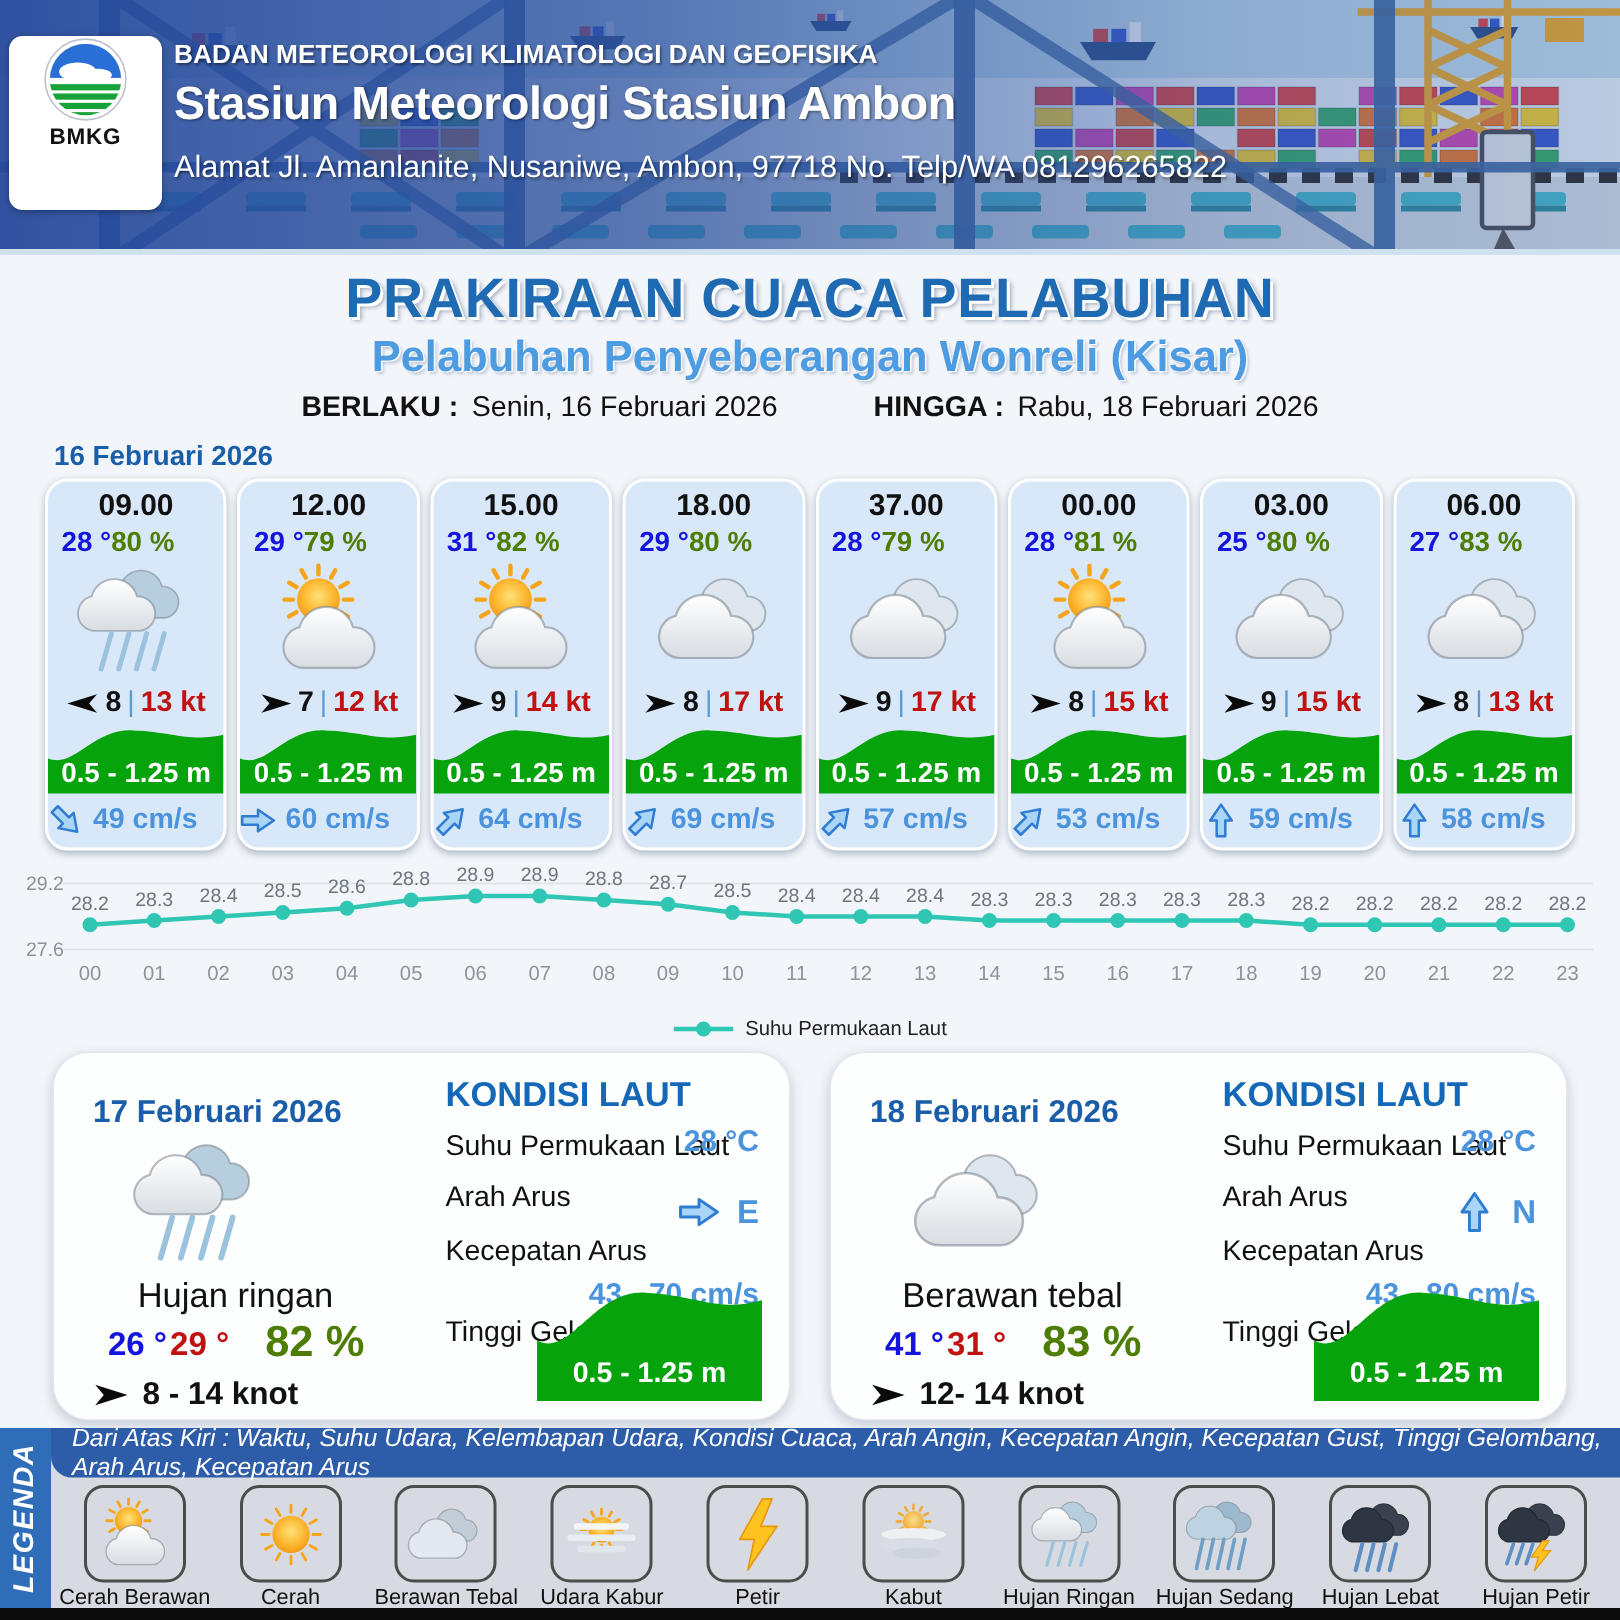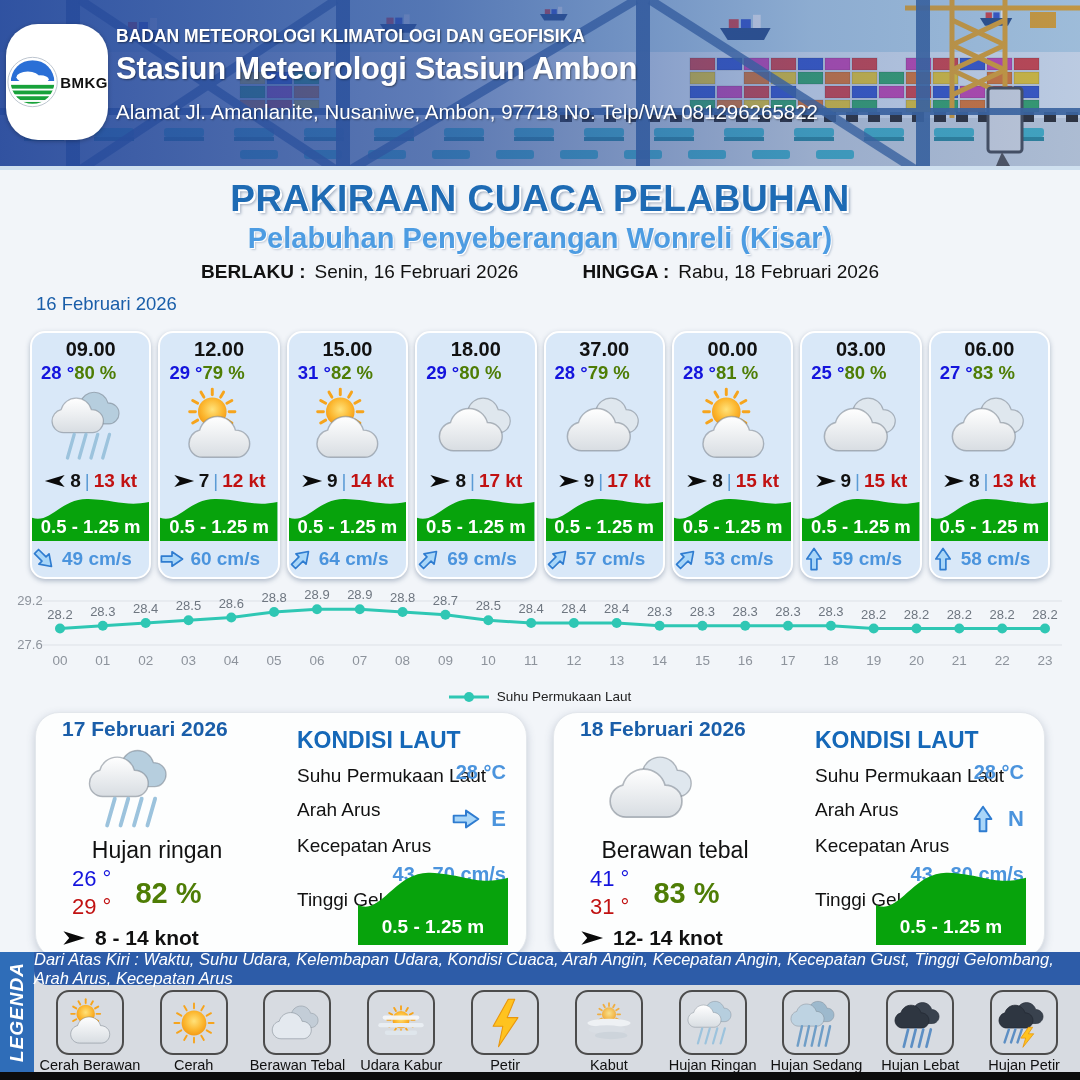--- a/index.html
+++ b/index.html
@@ -2,37 +2,37 @@
 <html><head>
 <meta charset="utf-8">
 <style>
   html,body{margin:0;padding:0}
   body{width:1080px;height:1080px;position:relative;overflow:hidden;background:#f2f5f9;
        font-family:"Liberation Sans",sans-serif;color:#111}
   
   .banner{position:absolute;top:0;left:0;width:1080px;height:170px}
   .banner .art{position:absolute;inset:0}
   .logo-pill{position:absolute;left:6px;top:24px;width:102px;height:116px;background:#fff;
-             border-radius:32px;display:flex;flex-direction:row;align-items:center;
+             border-radius:9px;display:flex;flex-direction:column;align-items:center;
              justify-content:flex-start;gap:1px;box-shadow:0 1px 4px rgba(0,0,0,.3)}
   .logo-text{font-weight:bold;font-size:15px;color:#111;letter-spacing:.5px}
   .banner-text{position:absolute;left:116px;top:26px;color:#fff}
   .agency{font-size:17.5px;font-weight:bold;text-shadow:1px 1px 2px rgba(0,0,0,.45)}
   .station{font-size:31px;font-weight:bold;margin-top:4px;letter-spacing:-.3px;
            text-shadow:1px 1px 2px rgba(0,0,0,.45)}
   .address{font-size:20.5px;margin-top:13px;text-shadow:1px 1px 2px rgba(0,0,0,.45)}
   
   main{position:absolute;top:170px;left:0;width:1080px}
   .title{margin:8px 0 0;text-align:center;font-size:37px;font-weight:800;color:#1e6bb4;
          letter-spacing:.5px;text-shadow:2px 2px 0 #fff,3px 3px 3px rgba(90,110,140,.55)}
   .subtitle{margin:2px 0 0;text-align:center;font-size:29px;font-weight:bold;color:#4d9ce2;
             text-shadow:1px 1px 0 #fff,2px 2px 2px rgba(120,140,170,.4)}
   .validity{display:flex;justify-content:center;gap:64px;margin-top:6px;font-size:19px}
   .validity b{margin-right:9px}
-  .date-label{margin:10px 0 16px 36px;font-size:18.5px;font-weight:normal;color:#1a5ea9}
+  .date-label{margin:10px 0 4px 36px;font-size:18.5px;font-weight:bold;color:#1a5ea9}
   
   #cards-row{display:flex;gap:7px;margin:0 30px;height:248px}
   .fcard{flex:1;background:#d9e8f8;border:2px solid #fff;border-radius:15px;
          box-shadow:0 2px 5px rgba(90,110,140,.45);display:flex;flex-direction:column;
          overflow:hidden;position:relative}
   .fcard .time{text-align:center;font-size:20px;font-weight:bold;margin-top:5px}
   .fcard .th-row{display:flex;justify-content:flex-start;padding:0 9px;font-size:18.5px;
                  font-weight:bold;margin-top:1px}
   .temp{color:#1414dd}.hum{color:#4e7d05}
   .icon-wrap{height:86px;display:flex;justify-content:center}
@@ -47,26 +47,26 @@
   .cur-row{height:36px;display:flex;align-items:center;justify-content:flex-start;gap:6px;
            font-size:19px;font-weight:bold;color:#4b94dd}
   
   #sst-chart{margin-top:6px}
   .chart-legend{display:flex;align-items:center;justify-content:center;gap:8px;
                 font-size:13.5px;color:#222}
   
   #days-row{display:flex;gap:26px;margin:8px 35px 0;height:246px}
   .dcard{flex:1;background:#fdfefe;border:1px solid #e3e7ec;border-radius:24px;
          box-shadow:0 3px 8px rgba(60,80,110,.25);display:flex;overflow:hidden}
-  .d-left{width:225px;padding:4px 0 0 26px}
+  .d-left{width:225px;padding:28px 0 0 26px}
   .d-date{font-size:21px;font-weight:bold;color:#1a5ea9}
   .d-icon{margin-left:24px;height:96px}
   .d-weather{font-size:23px;width:190px;text-align:center}
   .d-temps-row{display:flex;align-items:center;margin-top:2px}
-  .d-temps{display:flex;flex-direction:column;gap:2px;font-size:22px;font-weight:normal;margin-left:10px}
+  .d-temps{display:flex;flex-direction:row;gap:2px;font-size:22px;font-weight:bold;margin-left:10px}
   .d-tmin{color:#1414dd}.d-tmax{color:#c11212}
   .d-hum{font-size:29px;font-weight:bold;color:#4e7d05;margin-left:24px}
   .d-wind{display:flex;align-items:center;gap:9px;font-size:21px;font-weight:bold;margin-top:6px}
   .d-right{flex:1;position:relative;margin:0 18px 0 4px}
   .sea-title{position:absolute;left:6px;top:14px;font-size:23px;font-weight:bold;color:#1568b8}
   .sea-label{position:absolute;left:6px;font-size:19px}
   .sea-val{position:absolute;right:2px;color:#4b94dd;font-size:20px;font-weight:bold}
   .sea-dir{position:absolute;right:2px;display:flex;align-items:center;gap:11px;
            color:#4b94dd;font-size:22px;font-weight:bold}
   .wavebox{position:absolute;right:0;bottom:12px;width:150px;height:84px}
@@ -74,21 +74,21 @@
   .wavebox span{position:absolute;bottom:7px;left:0;right:0;text-align:center;color:#fff;
                 font-size:19px;font-weight:bold}
   
   .legend{position:absolute;left:0;bottom:8px;width:1080px;height:120px;background:#d7dbe1}
   .legend-bar{position:absolute;left:0;top:0;width:34px;height:120px;background:#2f6db8;
               display:flex;align-items:center;justify-content:center}
   .legend-bar span{transform:rotate(-90deg);color:#fff;font-weight:bold;font-style:italic;
                    font-size:19px;letter-spacing:1px;white-space:nowrap}
   .legend-strip{position:absolute;left:34px;top:0;width:1046px;height:33px;background:#2d5ca8;
                 color:#fff;font-style:italic;font-size:16.5px;display:flex;align-items:center;
-                padding-left:0;box-sizing:border-box;border-radius:0 0 0 14px}
+                padding-left:14px;box-sizing:border-box;border-radius:0 0 0 14px}
   #legend-items{position:absolute;left:34px;top:33px;width:1046px;height:87px;display:flex;
                 padding:3px 4px 0;box-sizing:border-box}
   .litem{flex:1;text-align:center}
   .libox{width:64px;height:61px;margin:2px auto 0;border:2px solid #4c4c4c;border-radius:13px;
          display:flex;align-items:center;justify-content:center}
   .lilabel{font-size:14.5px;margin-top:2px;white-space:nowrap}
   .bottom-strip{position:absolute;left:0;bottom:0;width:1080px;height:8px;background:#0c0c0c}
 </style>
 </head>
 <body>

